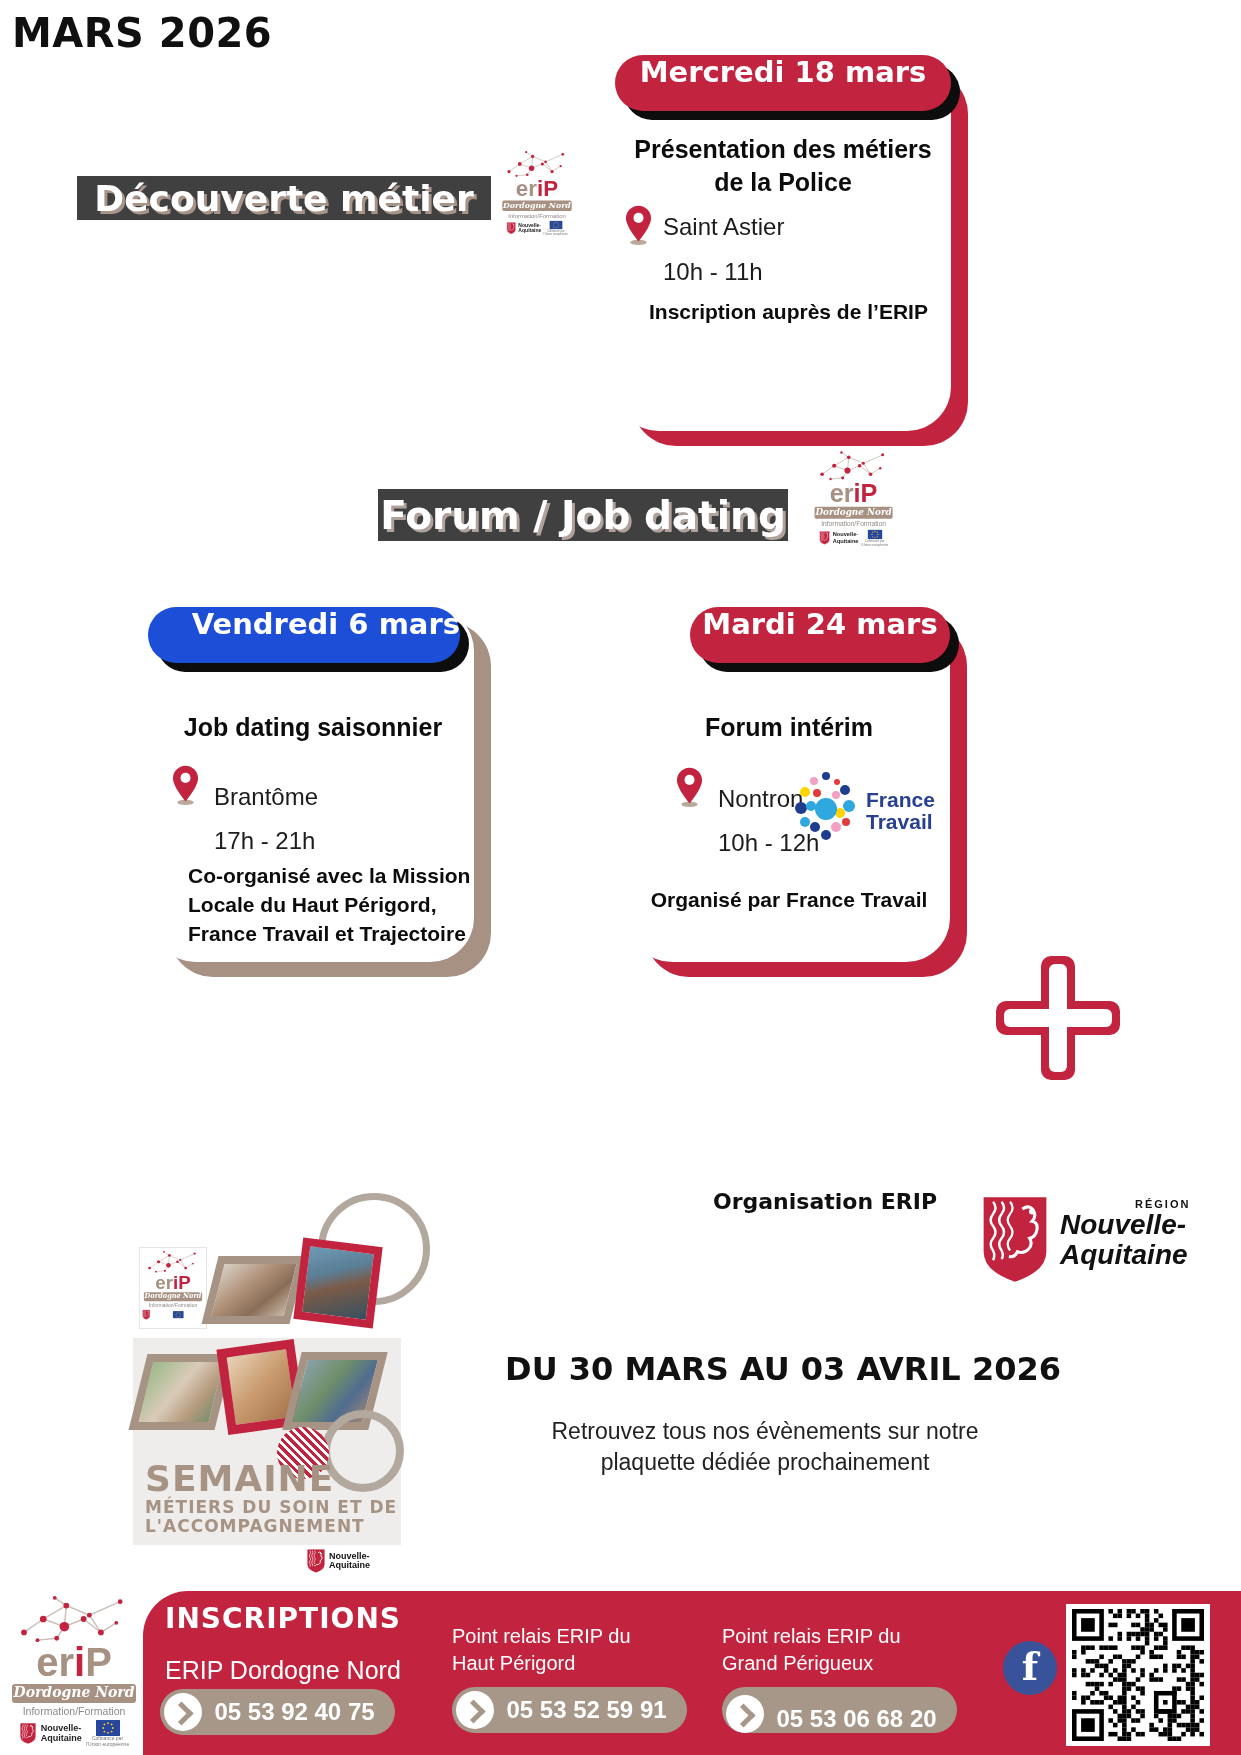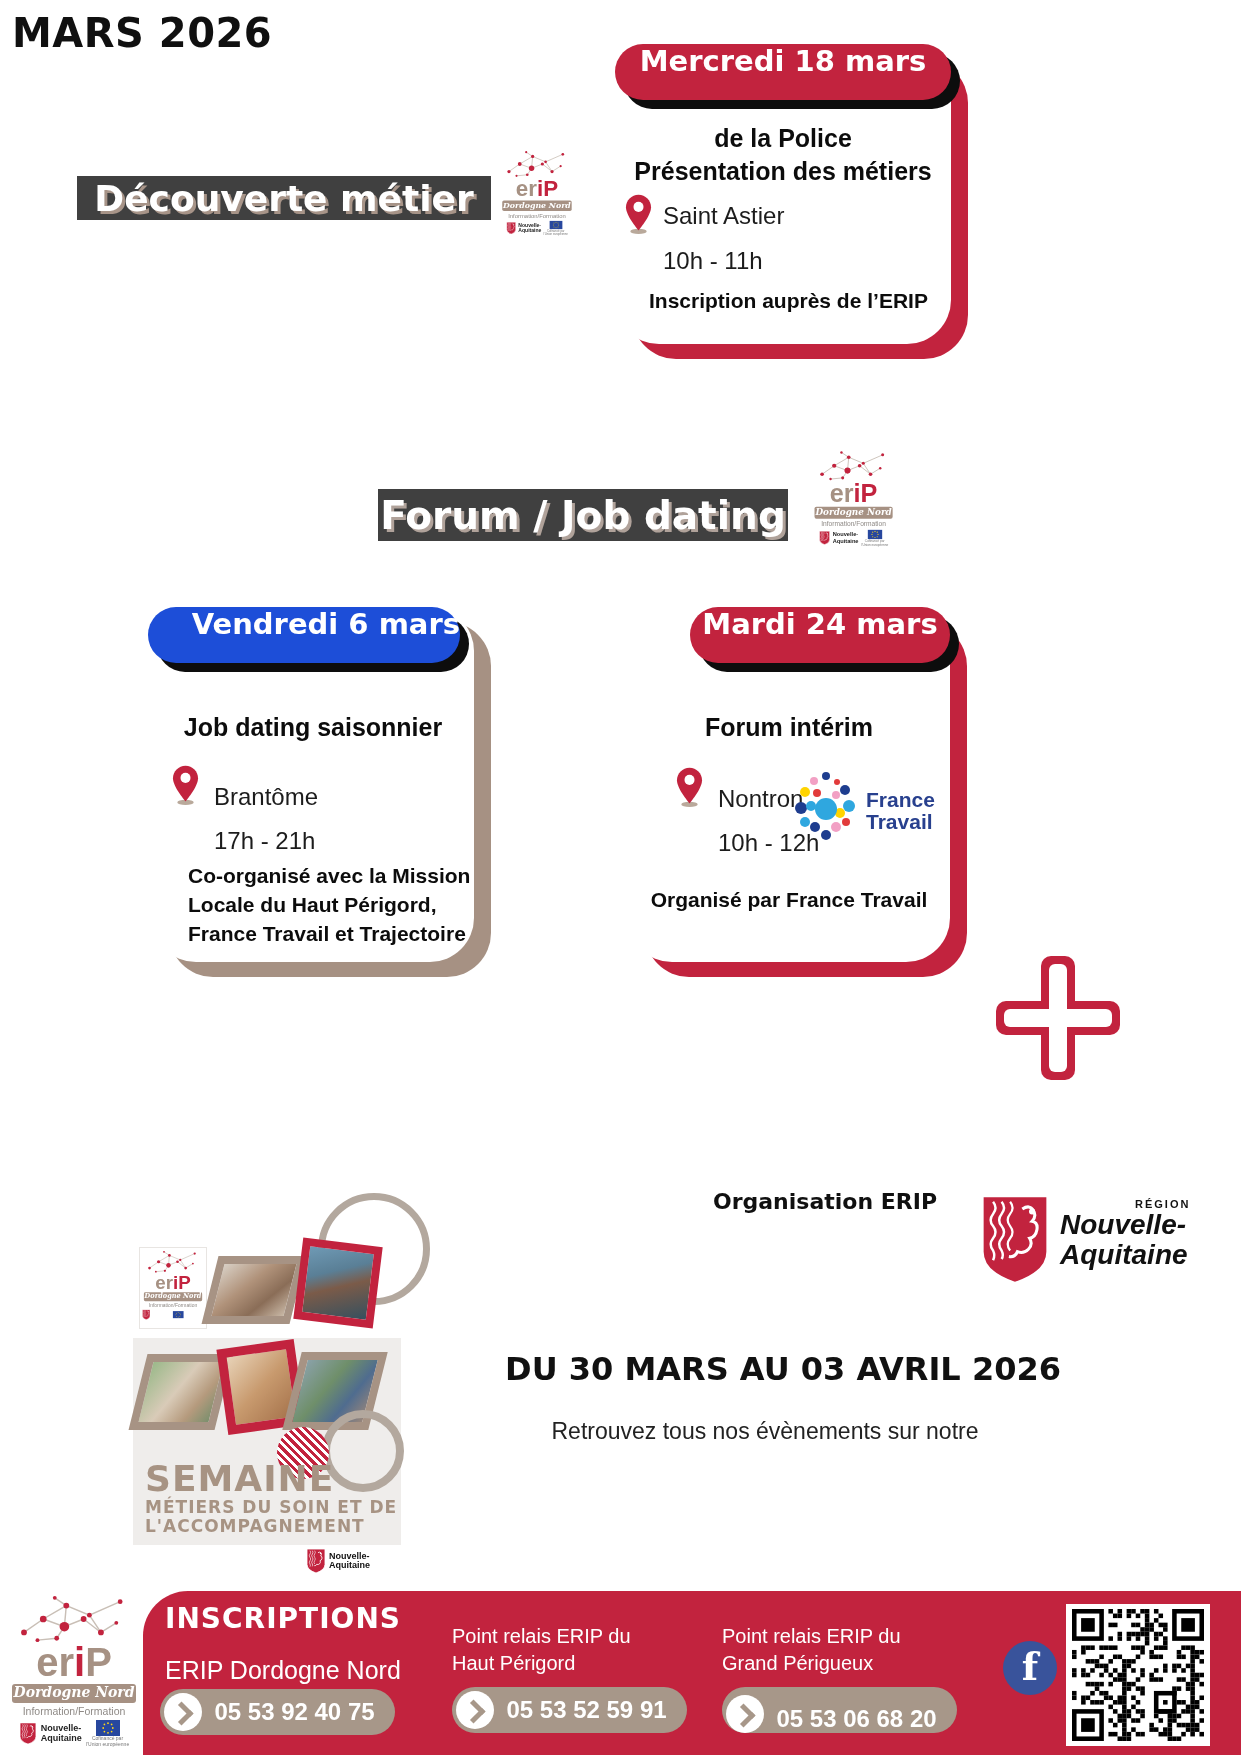--- a/index.html
+++ b/index.html
@@ -12,21 +12,21 @@
   .banner{background:#404040;color:#fff;font-family:"DejaVu Sans",sans-serif;font-weight:bold;text-align:center;}
   .banner-decouverte{left:77px;top:176px;width:414px;height:44px;line-height:45px;font-size:36px;text-shadow:3px 3px 0 #a79488;}
   .banner-forum{left:378px;top:489px;width:410px;height:52px;line-height:53px;font-size:39px;text-shadow:3px 3px 0 #b0a29a;}
   .banner-semaine{left:70px;top:1093px;width:1105px;height:84px;line-height:84px;border-radius:42px;
                   font-size:36px;box-shadow:14px 12px 0 #0c0c0c;text-shadow:2px 2px 0 rgba(0,0,0,.22);z-index:2;}
 
   
   .card{position:absolute;background:#fff;border-radius:44px;}
   .card-red{box-shadow:17px 15px 0 #c2233e;}
   .card-taupe{box-shadow:17px 15px 0 #a69183;}
-  .card-mercredi{left:615px;top:44px;width:336px;height:300px;}
+  .card-mercredi{left:615px;top:55px;width:336px;height:376px;}
   .card-vendredi{left:152px;top:607px;width:322px;height:355px;}
   .card-mardi{left:628px;top:607px;width:322px;height:355px;}
   .date-pill{position:absolute;top:0;height:56px;line-height:57px;border-radius:30px;color:#fff;text-align:center;
              font:bold 29px "DejaVu Sans",sans-serif;box-shadow:9px 9px 0 #0d0d0d;}
   .pill-red{background:#c2233e;} .pill-taupe{background:#1d4ed8;text-align:right;}
   .card-title{position:absolute;left:0;width:100%;text-align:center;font-weight:bold;font-size:25px;
               color:#0c0c0c;line-height:33px;}
   .pin{position:absolute;width:27px;height:41px;}
   .loc-text,.time-text{position:absolute;font-size:24px;color:#1c1c1c;}
   .card-note{position:absolute;font-weight:bold;font-size:21px;color:#0c0c0c;line-height:29px;}
@@ -221,22 +221,22 @@
             <div>Cofinancé par</div>
             <div>l’Union européenne</div>
           </div>
       </div>
     </div>
   </div>
 
   <div class="card card-red card-mercredi">
     <div class="date-pill pill-red" style="left:0;width:336px;">Mercredi 18 mars</div>
     <div class="card-title" style="top:78px;">
+      <div>Présentation des métiers</div>
       <div>de la Police</div>
-      <div>Présentation des métiers</div>
     </div>
     <svg class="pin" style="left:10px;top:150px;">
         <use href="#sym-pin"></use>
       </svg>
     <div class="loc-text" style="left:48px;top:158px;">Saint Astier</div>
     <div class="time-text" style="left:48px;top:203px;">10h - 11h</div>
     <div class="card-note" style="left:34px;top:242px;width:290px;">Inscription auprès de l’ERIP</div>
   </div>
 
   <div class="abs banner banner-forum">Forum / Job dating</div>
@@ -352,20 +352,21 @@
       </svg>
     <div class="t">
         <div>Nouvelle-</div>
         <div>Aquitaine</div>
       </div>
   </div>
 
   <div class="abs date-range">DU 30 MARS AU 03 AVRIL 2026</div>
   <div class="abs plaquette">
     <div>Retrouvez tous nos évènements sur notre</div>
+    <div>plaquette dédiée prochainement</div>
   </div>
 
   <div class="abs footer-red"></div>
 
   <div class="erip-logo logo-footer">
     <svg class="erip-net">
         <use href="#sym-net"></use>
       </svg>
     <div class="erip-word"><span class="er">er</span><span class="i">i</span><span class="p">P</span></div>
     <div class="erip-region">Dordogne Nord</div>

